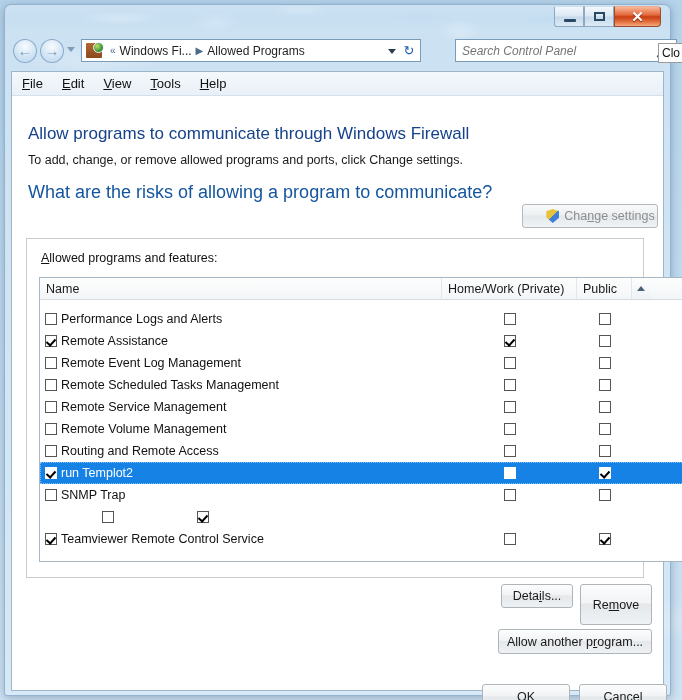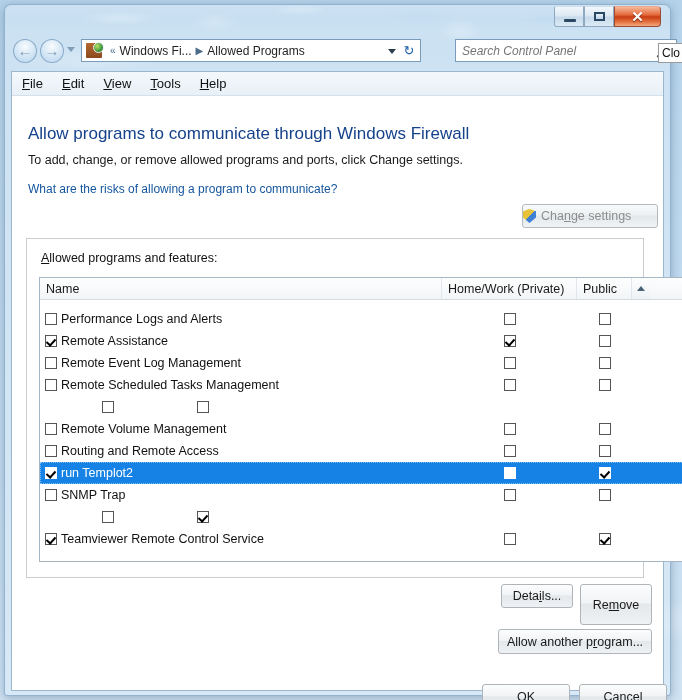--- a/index.html
+++ b/index.html
@@ -274,40 +274,41 @@
   }
   #subtext {
     position: absolute;
     left: 16px; top: 57px;
     font-size: 12.5px;
     color: #1a1a1a;
   }
   #risklink {
     position: absolute;
     left: 16px; top: 86px;
-    font-size: 12px;
+    font-size: 18px;
     color: #14559e;
     cursor: pointer;
   }
 
   #change-settings {
     position: absolute;
     left: 510px; top: 108px;
     width: 136px; height: 24px;
     background: linear-gradient(180deg,#f7f9fa 0%,#eef1f3 45%,#e3e8eb 50%,#eff3f5 100%);
     border: 1px solid #b4b9bd;
     border-radius: 3px;
     box-sizing: border-box;
     display: flex;
     align-items: center;
-    justify-content: flex-start;
+    justify-content: center;
     gap: 5px;
     font-size: 12.5px;
     color: #8d8d8d;
     cursor: default;
+    padding-left: 21px;
   }
   #shield-icon {
     width: 13px; height: 14px;
     position: relative;
     flex: none;
   }
   #shield-icon::before {
     content: "";
     position: absolute;
     inset: 0;
@@ -621,20 +622,24 @@
                   <span>Remote Scheduled Tasks Management</span>
                 </div>
                 <div class="cell-priv">
                   <span class="cb"></span>
                 </div>
                 <div class="cell-pub">
                   <span class="cb"></span>
                 </div>
               </div>
               <div class="row">
+                <div class="cell-name">
+                  <span class="cb"></span>
+                  <span>Remote Service Management</span>
+                </div>
                 <div class="cell-priv">
                   <span class="cb"></span>
                 </div>
                 <div class="cell-pub">
                   <span class="cb"></span>
                 </div>
               </div>
               <div class="row">
                 <div class="cell-name">
                   <span class="cb"></span>

